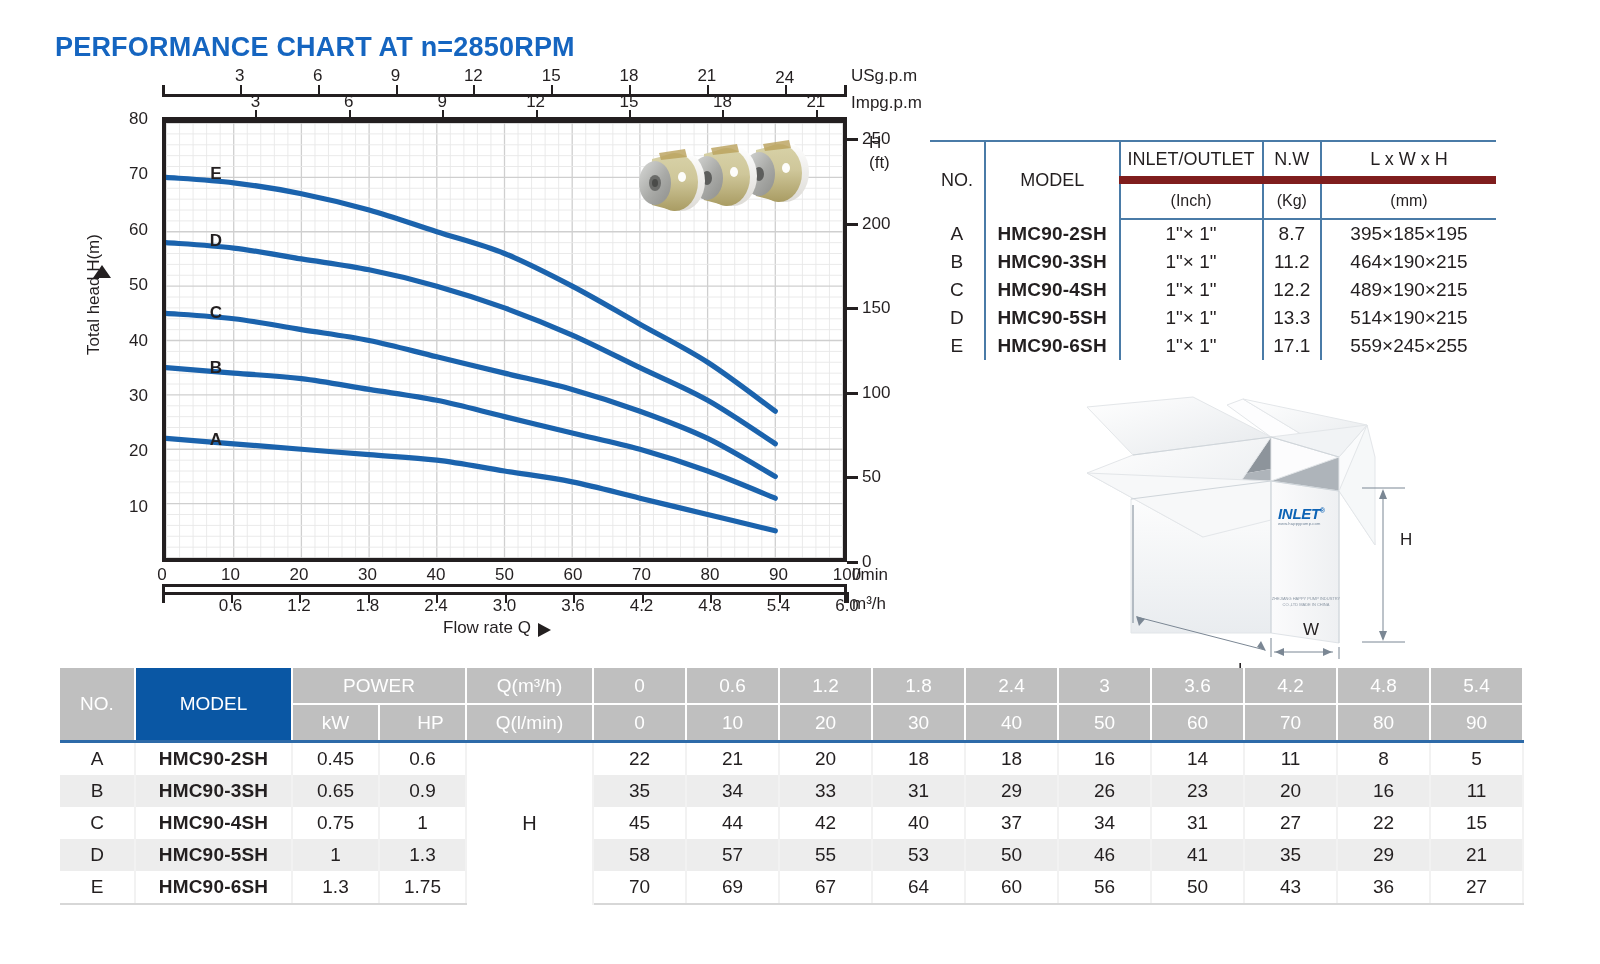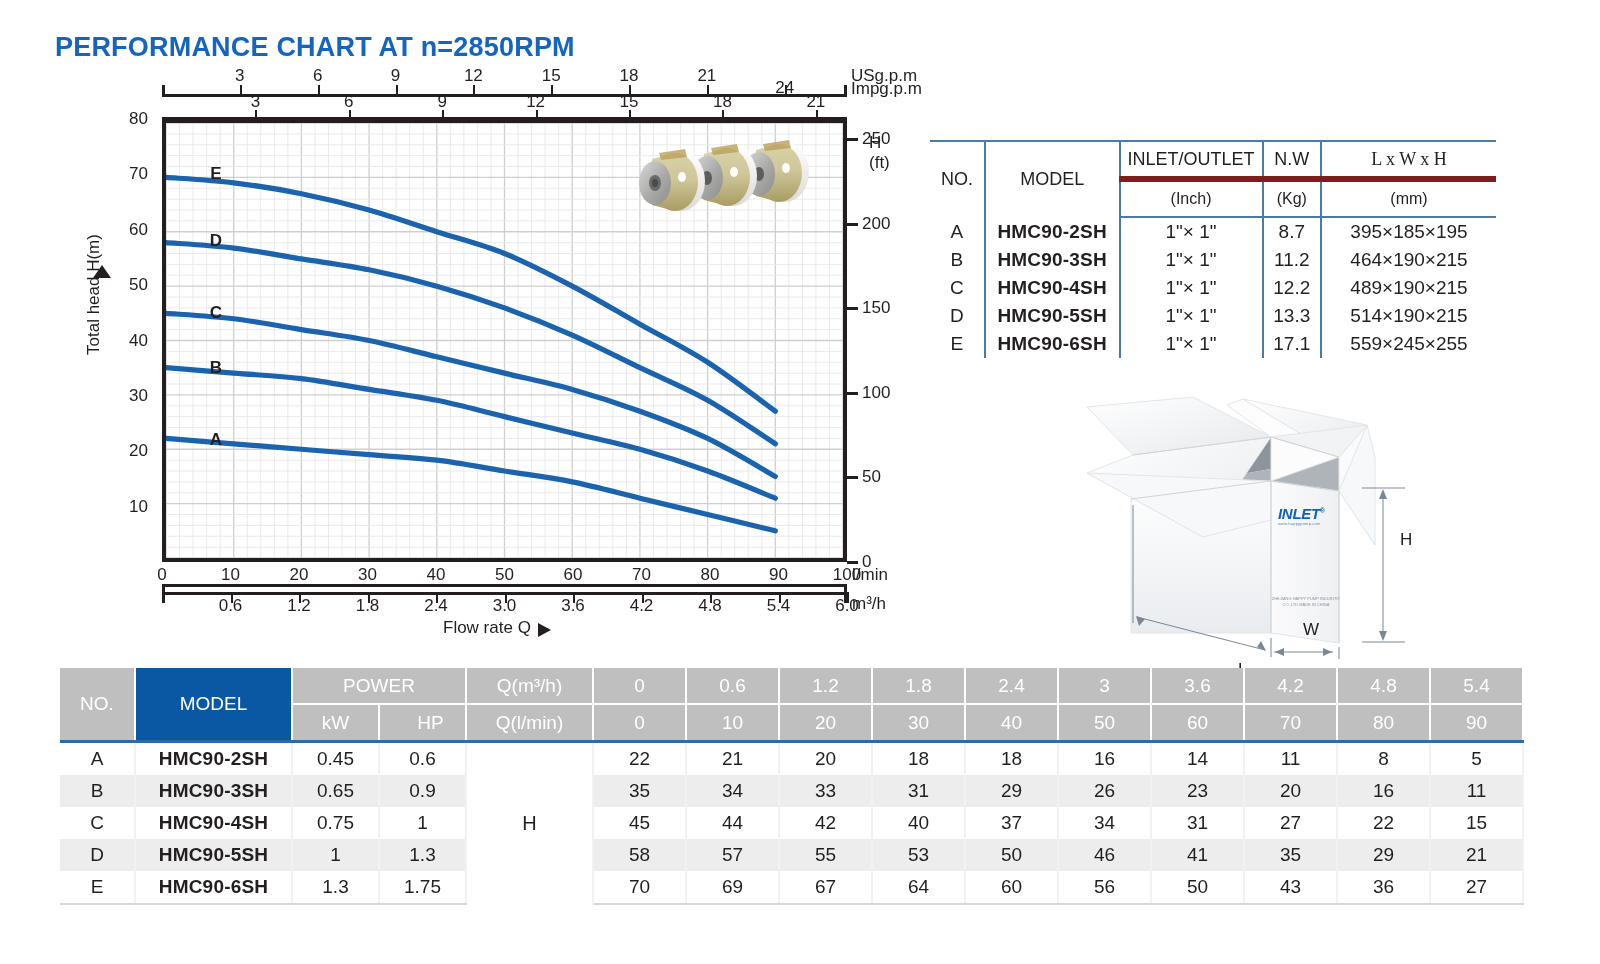--- a/index.html
+++ b/index.html
@@ -78,21 +78,21 @@
   #spec-table{
     position:absolute;left:930px;top:140px;width:566px;
     border-collapse:collapse;font-size:18px;color:#231f20;
   }
   #spec-table td,#spec-table th{
     padding:0;text-align:center;font-weight:normal;vertical-align:middle;
   }
   #spec-table .vline{border-left:2px solid #4a7ba7;}
   .sp-top{border-top:2px solid #4a7ba7;}
   .sp-bot{border-bottom:2px solid #4a7ba7;}
-  .sp-mid{border-bottom:6px solid #7f1d1d;margin-top:20px;}
+  .sp-mid{border-bottom:8px solid #7f1d1d;margin-top:20px;}
   #spec-table .hrow td{height:34px;}
   #spec-table .drow td{height:28px;font-size:19px;}
   #spec-table .model-cell{font-weight:bold;font-size:19px;letter-spacing:.2px;}
   #spec-table .sub{font-size:16px;}
 
   
   #carton{position:absolute;left:1075px;top:395px;width:420px;height:265px;}
   #carton-logo{
     position:absolute;left:1278px;top:505px;
     font-size:15px;font-weight:bold;font-style:italic;color:#0d63b5;
@@ -154,25 +154,25 @@
         <div class="tick-label" style="left: 395.523px; top: 66px;">9</div>
         <div class="tickmark" style="left: 473.364px; top: 85px; height: 12px;"></div>
         <div class="tick-label" style="left: 473.364px; top: 66px;">12</div>
         <div class="tickmark" style="left: 551.205px; top: 85px; height: 12px;"></div>
         <div class="tick-label" style="left: 551.205px; top: 66px;">15</div>
         <div class="tickmark" style="left: 629.045px; top: 85px; height: 12px;"></div>
         <div class="tick-label" style="left: 629.045px; top: 66px;">18</div>
         <div class="tickmark" style="left: 706.886px; top: 85px; height: 12px;"></div>
         <div class="tick-label" style="left: 706.886px; top: 66px;">21</div>
         <div class="tickmark" style="left: 784.727px; top: 85px; height: 12px;"></div>
-        <div class="tick-label" style="left: 784.727px; top: 78px;">24</div>
+        <div class="tick-label" style="left: 784.727px; top: 68px;">24</div>
       </div>
 
     <div class="axis-line" style="left:162px;top:117px;width:685px;height:3px;"></div>
-    <div class="unit-label" style="left:851px;top:79px;">Impg.p.m</div>
+    <div class="unit-label" style="left:851px;top:93px;">Impg.p.m</div>
     <div id="impgpm-ticks">
         <div class="tickmark" style="left: 255.409px; top: 110px; height: 12px;"></div>
         <div class="tick-label" style="left: 255.409px; top: 92px;">3</div>
         <div class="tickmark" style="left: 348.818px; top: 110px; height: 12px;"></div>
         <div class="tick-label" style="left: 348.818px; top: 92px;">6</div>
         <div class="tickmark" style="left: 442.227px; top: 110px; height: 12px;"></div>
         <div class="tick-label" style="left: 442.227px; top: 92px;">9</div>
         <div class="tickmark" style="left: 535.636px; top: 110px; height: 12px;"></div>
         <div class="tick-label" style="left: 535.636px; top: 92px;">12</div>
         <div class="tickmark" style="left: 629.045px; top: 110px; height: 12px;"></div>
@@ -429,21 +429,21 @@
     <div id="axis-arrow-bottom"></div>
   </div>
 
   <table id="spec-table">
     <thead>
       <tr class="hrow">
         <td class="sp-top" rowspan="2" style="width:60px;">NO.</td>
         <td class="sp-top vline" rowspan="2" style="width:150px;">MODEL</td>
         <td class="sp-top vline sp-mid" style="width:145px;">INLET/OUTLET</td>
         <td class="sp-top vline sp-mid" style="width:62px;">N.W</td>
-        <td class="sp-top vline sp-mid" style="width:190px;font-family:Liberation Serif, serif;">L x W x H</td>
+        <td class="sp-top vline sp-mid" style="width:190px;">L x W x H</td>
       </tr>
       <tr class="hrow">
         <td class="vline sub sp-bot">(Inch)</td>
         <td class="vline sub sp-bot">(Kg)</td>
         <td class="vline sub sp-bot">(mm)</td>
       </tr>
     </thead>
     <tbody id="spec-body">
         <tr class="drow">
           <td>A</td>

